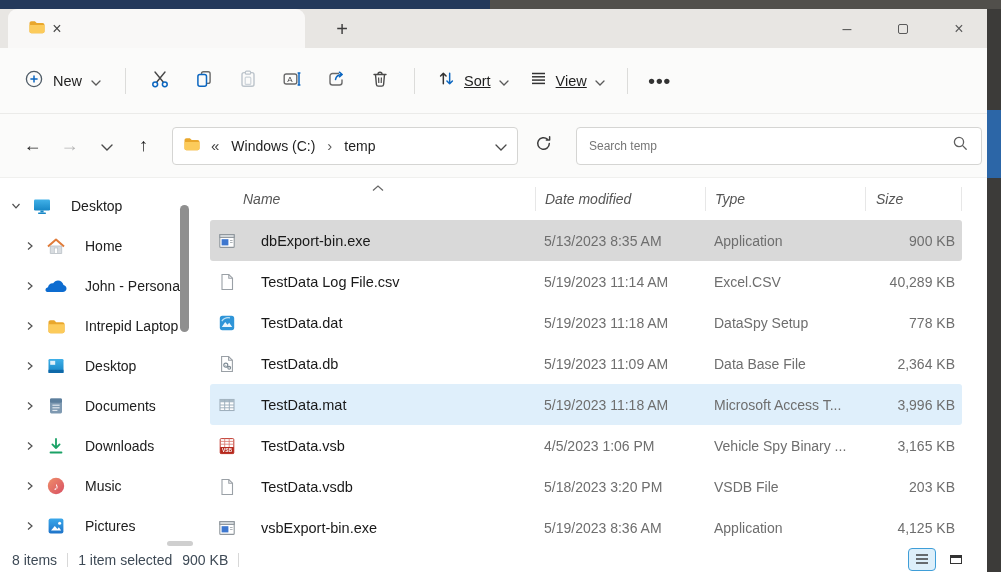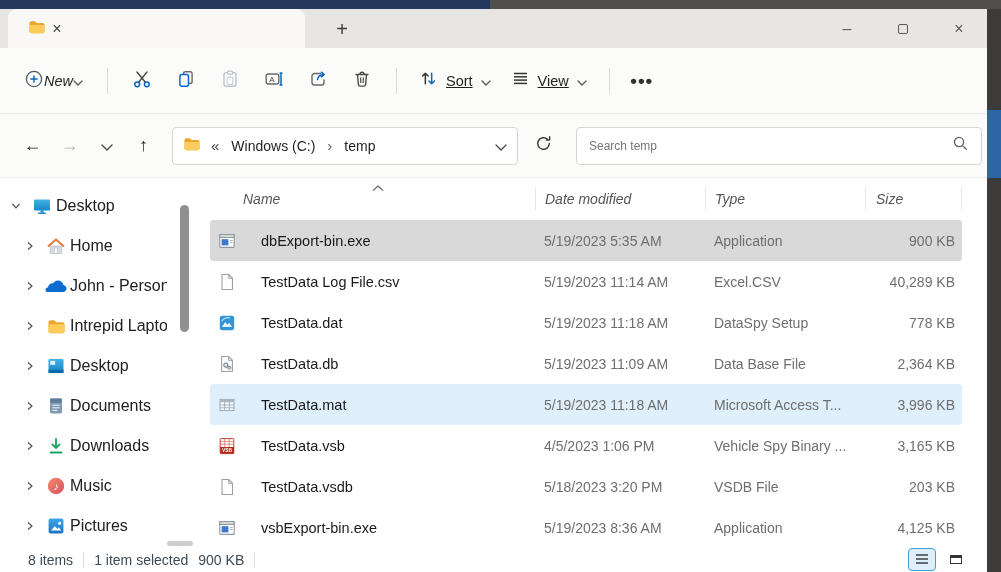--- a/index.html
+++ b/index.html
@@ -20,21 +20,21 @@
   .tab { width:297px; height:39px; background:#f9f8f7; border-radius:9px 9px 0 0; display:flex; align-items:center; padding:0 12px 0 20px; }
   .tab-label { flex:1; margin-left:12px; font-size:14px; color:#1f1f1f; }
   .tab-close { width:22px; height:22px; display:flex; align-items:center; justify-content:center; color:#474747; font-size:16px; border-radius:4px; }
   .newtab { width:30px; height:30px; margin:0 0 4px 22px; display:flex; align-items:center; justify-content:center; font-size:20px; color:#3c3c3c; }
   .win-controls { margin-left:auto; display:flex; align-self:flex-start; height:100%; }
   .win-btn { width:56px; height:100%; display:flex; align-items:center; justify-content:center; color:#5a5a5a; font-size:16px; }
   .maxbox { width:10px; height:10px; border:1.2px solid #5a5a5a; border-radius:2px; display:inline-block; }
 
   
   .toolbar { height:66px; background:#fbfbfa; border-bottom:1px solid #ebebe9; display:flex; align-items:center; padding:0 12px; flex:none; }
-  .tb-new { display:flex; align-items:center; padding:8px 12px; border-radius:5px;font-style:italic; }
+  .tb-new { display:flex; align-items:center; gap:9px; padding:8px 12px; border-radius:5px; }
   .tb-new-label { font-size:14.5px; color:#1f1f1f; }
   .tb-sep { width:1px; height:26px; background:#dcdcda; margin:0 12px; }
   .tb-btn { width:44px; height:38px; display:flex; align-items:center; justify-content:center; border-radius:5px; }
   .tb-group { display:flex; align-items:center; gap:8px; padding:8px 10px; border-radius:5px; }
   .tb-group-label { font-size:14.5px; color:#1f1f1f;text-decoration:underline; }
   .tb-more { width:40px; height:38px; display:flex; align-items:center; justify-content:center; color:#333; font-size:19px; font-weight:bold; letter-spacing:1px; }
 
   
   .navrow { height:64px; background:#fbfbfa; display:flex; align-items:center; padding:0 5px 0 14px; border-bottom:1px solid #f0f0ee; flex:none; }
   .nav-btn { width:37px; height:36px; display:flex; align-items:center; justify-content:center; font-size:18px; color:#1f1f1f; border-radius:5px; }
@@ -50,21 +50,21 @@
   .searchbox input::placeholder { color:#767676; }
 
   
   .body { flex:1; display:flex; background:#fff; overflow:hidden; }
   .sidebar { width:200px; flex:none; position:relative; padding-top:8px; }
   .side-item { height:40px; display:flex; align-items:center; }
   .side-item .chev { width:12px; display:flex; justify-content:center; flex:none; }
   .side-item.lvl0 { padding-left:10px; }
   .side-item.lvl1 { padding-left:24px; }
   .side-icon { width:22px; height:20px; margin-left:9px; display:flex; align-items:center; justify-content:center; flex:none; }
-  .side-label { margin-left:3px; font-size:16px; color:#202020; white-space:nowrap; overflow:hidden; max-width:97px; flex:none; }
+  .side-label { margin-left:18px; font-size:14px; color:#202020; white-space:nowrap; overflow:hidden; max-width:97px; flex:none; }
   .side-vscroll { position:absolute; top:27px; right:11px; width:9px; height:127px; background:#8f8f8f; border-radius:5px; }
   .side-hscroll { position:absolute; bottom:2px; left:167px; width:26px; height:5px; background:#cfcfcf; border-radius:3px; }
 
   .filepane { flex:1; margin-left:10px; margin-right:25px; }
   .grid-cols { display:grid; grid-template-columns:325px 170px 160px 97px; }
   .list-header { height:42px; align-items:center; color:#555; font-size:14px; position:relative;font-style:italic; }
   .hd { height:24px; display:flex; align-items:center; }
   .hd-name { padding-left:33px; }
   .hd-date, .hd-type { border-left:1px solid #e7e7e7; padding-left:9px; }
   .hd-size { border-left:1px solid #e7e7e7; border-right:1px solid #e7e7e7; padding-left:10px; }
@@ -73,21 +73,21 @@
   .file-row { height:41px; align-items:center; font-size:14.5px; border-radius:3px; }
   .file-row.selected { background:#d9d9d9; }
   .file-row.hover { background:#dfeffb; }
   .cell-name { display:flex; align-items:center; padding-left:7px; color:#191919; overflow:hidden; white-space:nowrap; }
   .cell-name .fname { margin-left:24px; }
   .cell-date, .cell-type { color:#6e6e6e; font-size:14px; padding-left:9px; white-space:nowrap; overflow:hidden; }
   .cell-size { color:#6e6e6e; font-size:14px; text-align:right; padding-right:7px; white-space:nowrap; }
   .ficon { width:20px; height:20px; flex:none; display:flex; align-items:center; justify-content:center; }
 
   
-  .statusbar { height:24px; flex:none; display:flex; align-items:center; padding-left:28px; gap:10px; font-size:14px; color:#3e4a56; position:relative; background:#fff; }
+  .statusbar { height:24px; flex:none; display:flex; align-items:center; padding-left:12px; gap:10px; font-size:14px; color:#3e4a56; position:relative; background:#fff; }
   .st-sep { width:1px; height:14px; background:#d8d8d8; }
   .view-toggles { position:absolute; right:17px; top:0; display:flex; gap:6px; }
   .vt-btn { width:28px; height:23px; display:flex; align-items:center; justify-content:center; border-radius:4px; border:1.5px solid transparent; background:#fff; }
   .vt-btn.active { border-color:#3f9ed8; background:#ddeffa; }
   .vt-rect { width:12px; height:9px; border:1.3px solid #333; border-top-width:3px; }
 </style>
 </head>
 <body>
 
 <div class="screen">
@@ -457,21 +457,21 @@
                 <svg width="20" height="20">
                   <rect x="2.8" y="3.6" width="14.4" height="12.8" rx="1" stroke="#8f969c" stroke-width="1.1" fill="#fff"></rect>
                   <rect x="2.8" y="3.6" width="14.4" height="2.8" fill="#dfe3e6" stroke="#8f969c" stroke-width="1.1"></rect>
                   <rect x="4.6" y="8.2" width="6.8" height="6.2" fill="#3e77cf"></rect>
                   <line x1="13" y1="9.5" x2="15.6" y2="9.5" stroke="#aeb4b9"></line>
                   <line x1="13" y1="11.5" x2="15.6" y2="11.5" stroke="#aeb4b9"></line>
                 </svg>
               </span>
               <span class="fname">dbExport-bin.exe</span>
             </div>
-          <div class="cell-date">5/19/2023 5:35 AM</div>
+          <div class="cell-date">5/13/2023 8:35 AM</div>
           <div class="cell-type">Application</div>
           <div class="cell-size">900 KB</div>
         </div>
 
         <div class="file-row grid-cols">
           <div class="cell-name">
               <span class="ficon">
                 <svg width="20" height="20">
                   <path d="M5 2.5h6.8l3.7 3.7v11.3H5z" stroke="#9aa0a6" stroke-width="1.1" fill="#fff"></path>
                   <path d="M11.8 2.5v3.7h3.7" stroke="#9aa0a6" stroke-width="1.1" fill="none"></path>

